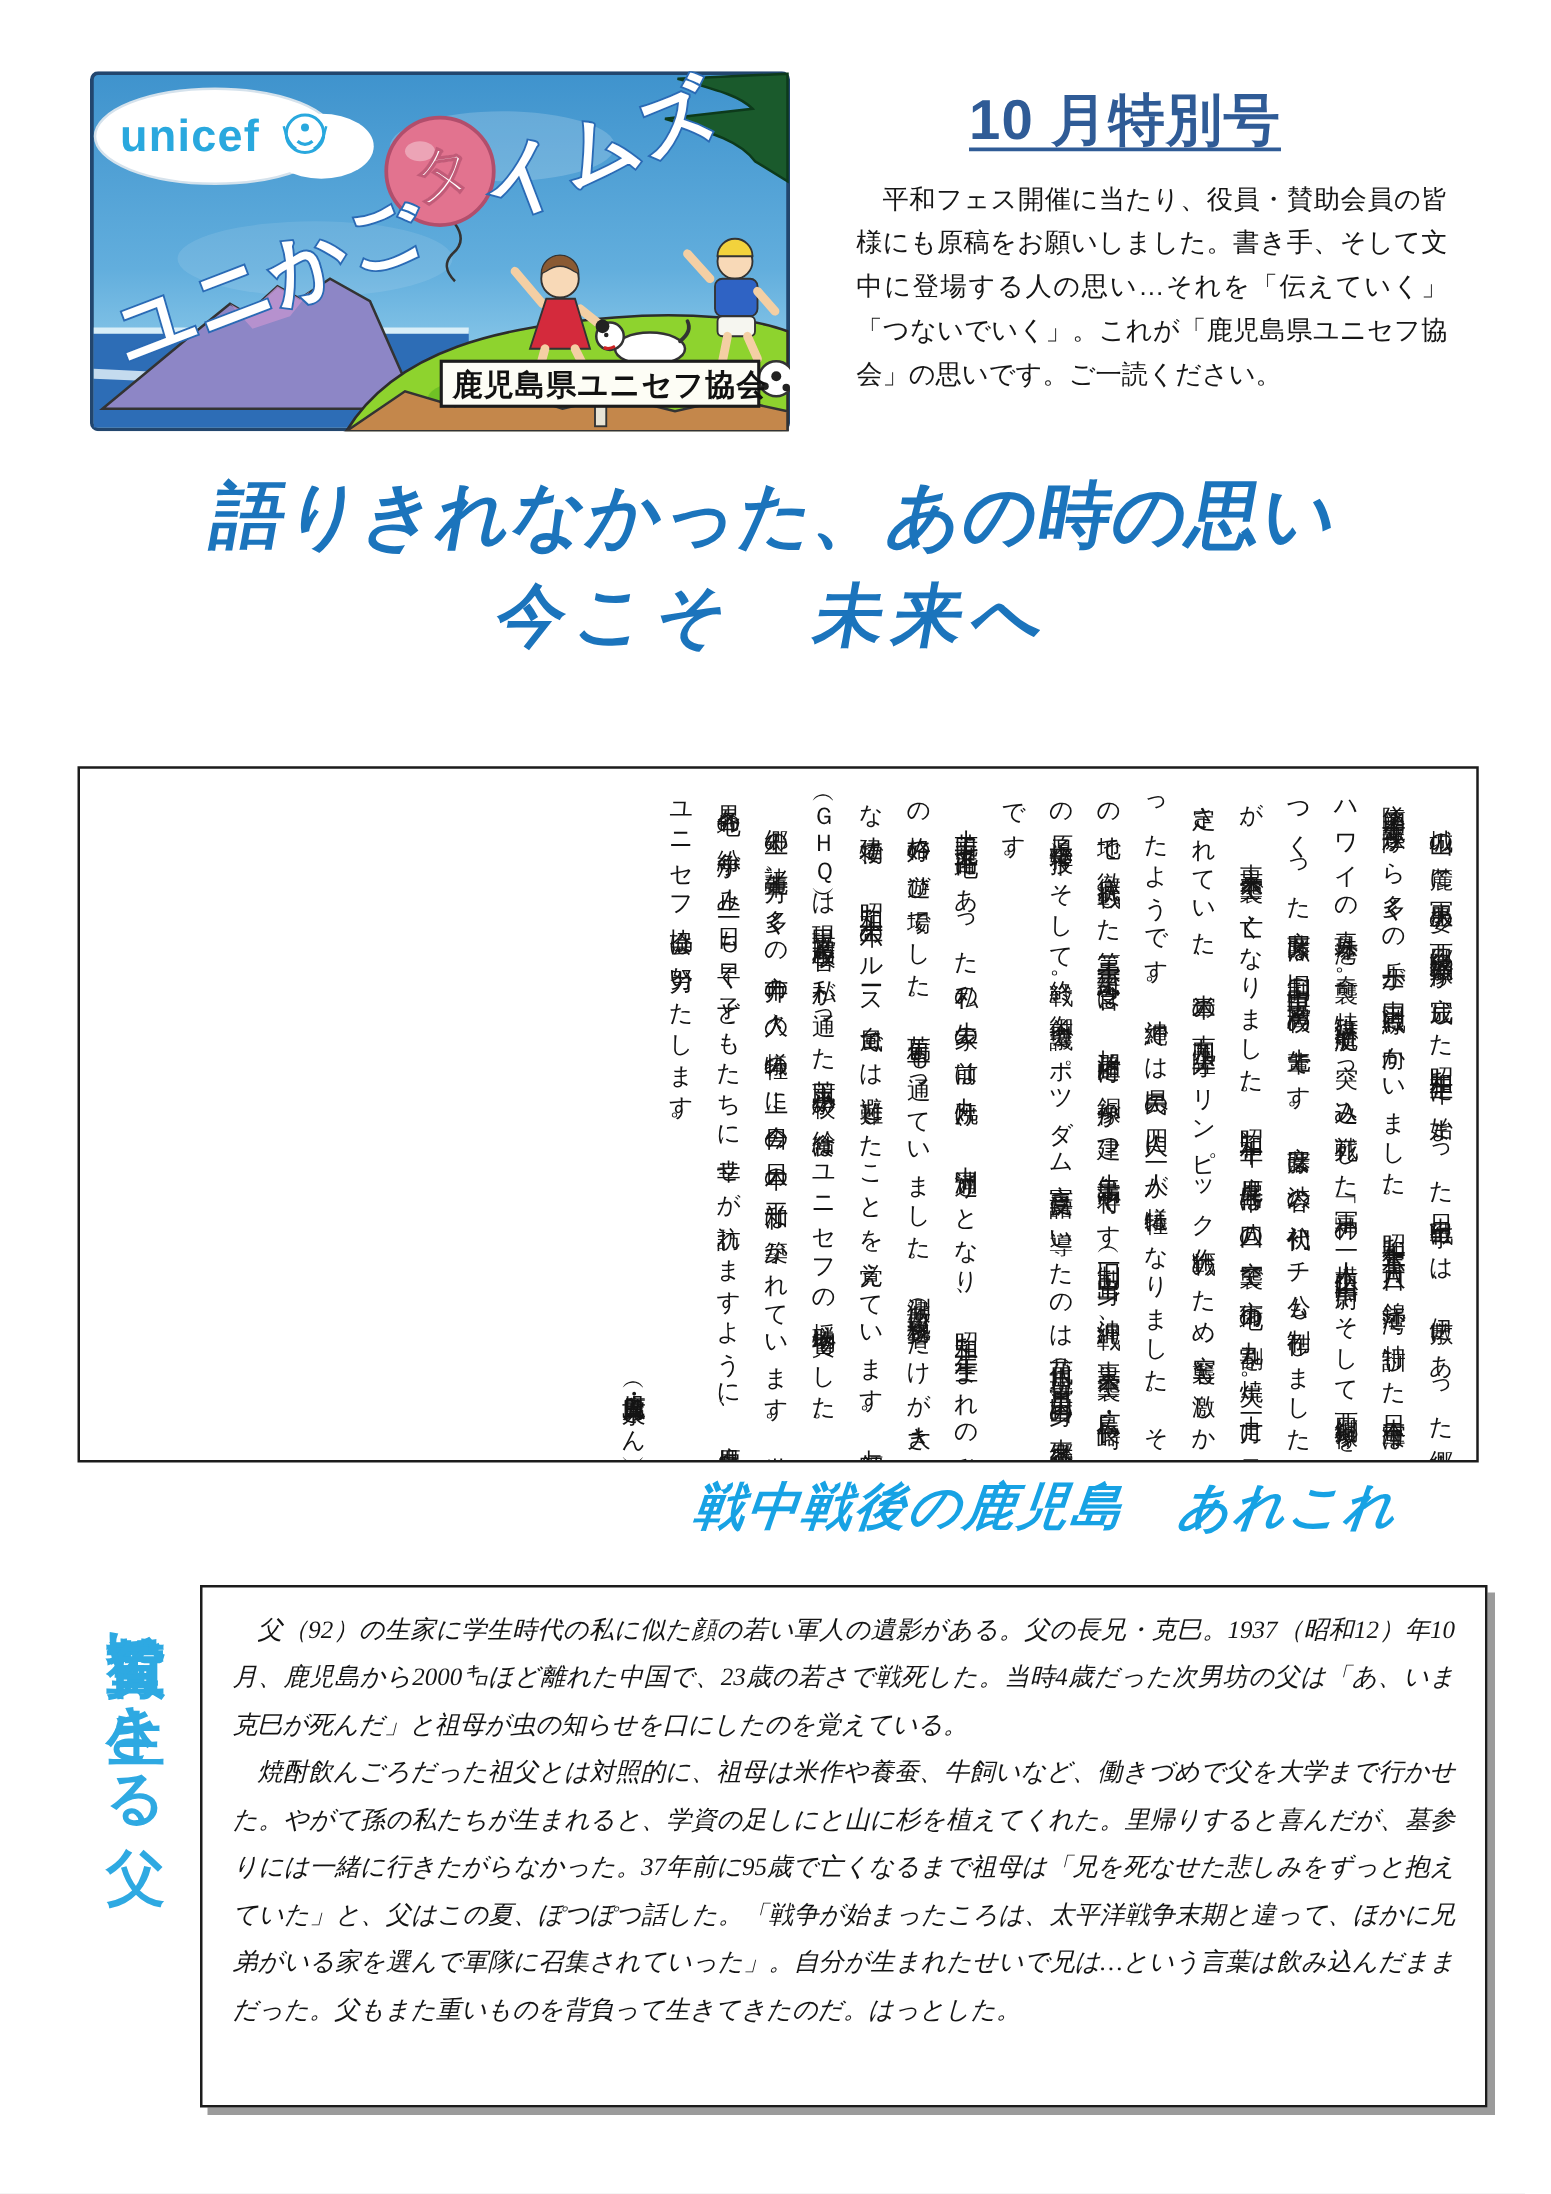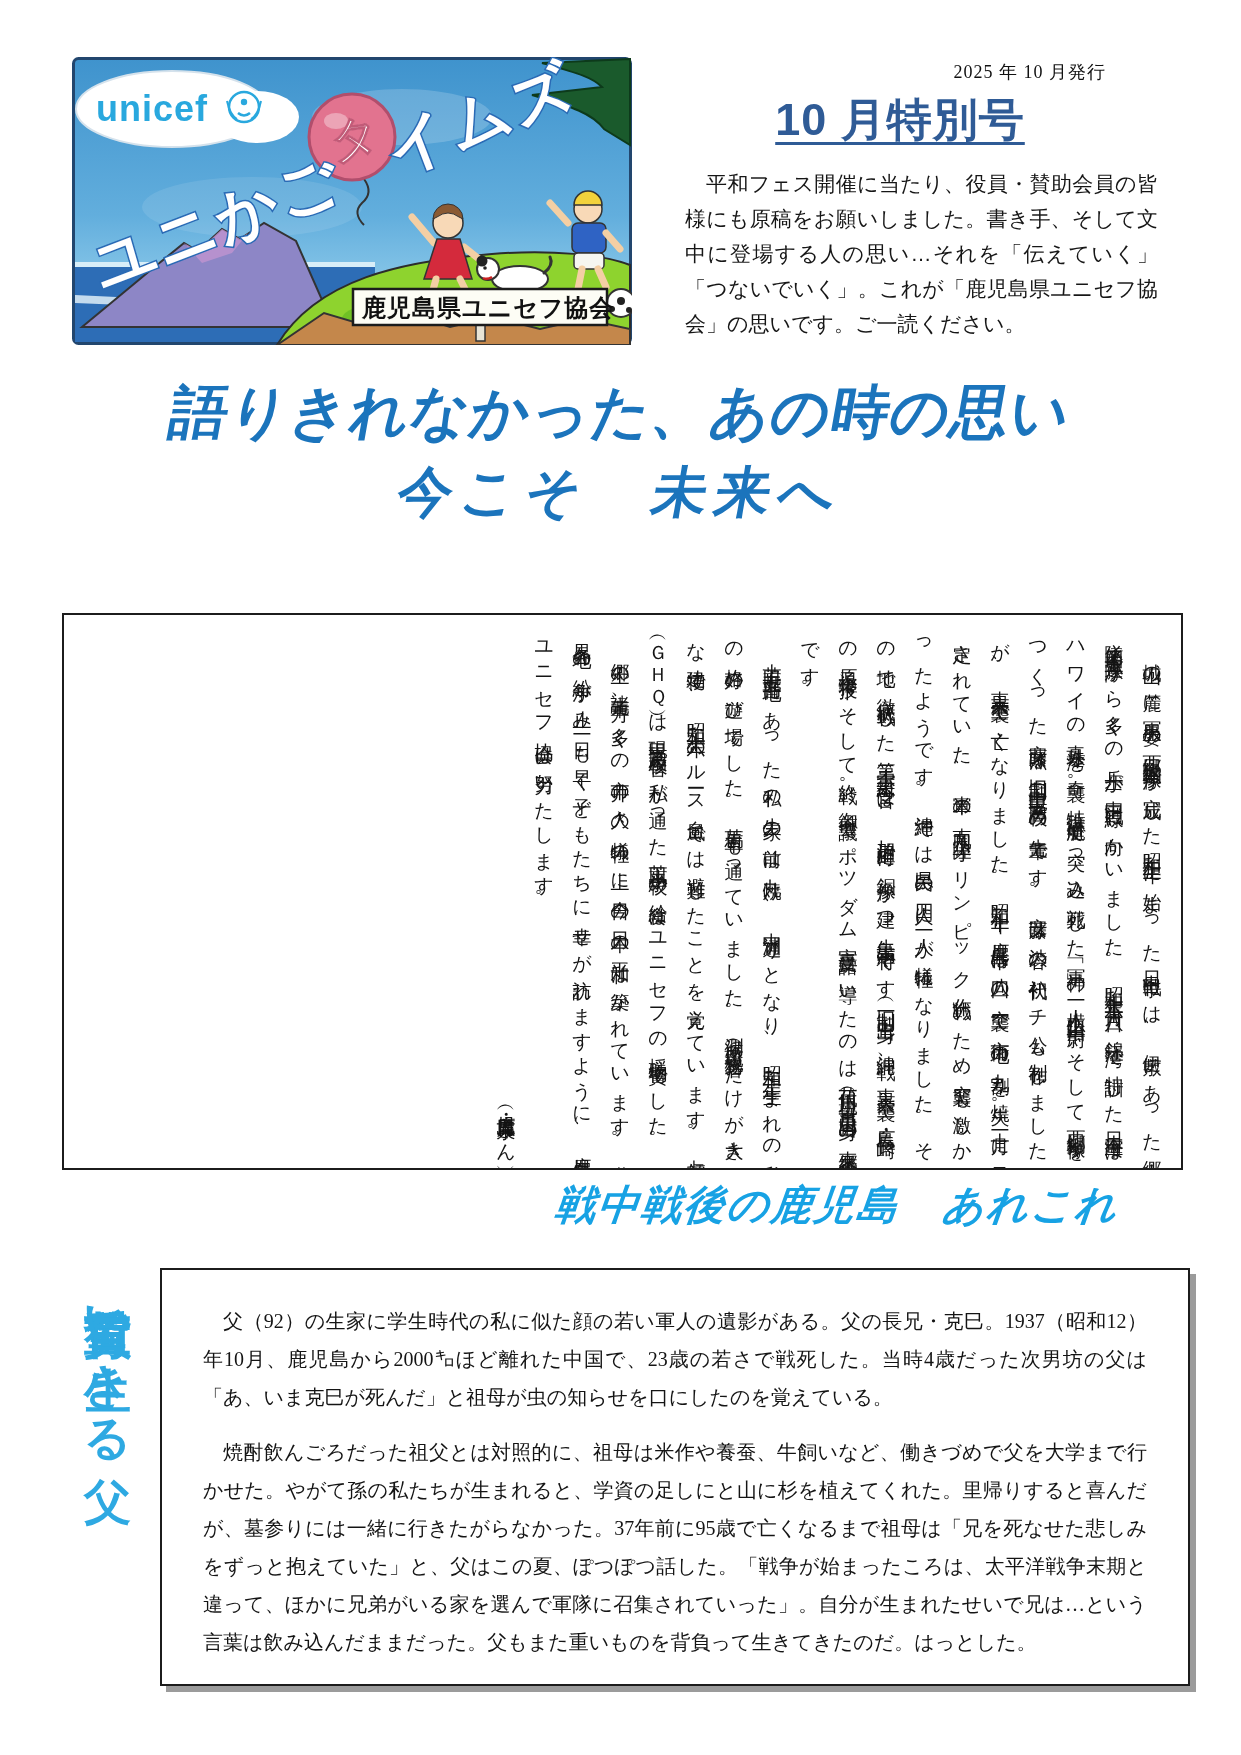--- a/index.html
+++ b/index.html
@@ -46,21 +46,21 @@
   .side-title{
     position:absolute;left:84px;top:1271px;writing-mode:vertical-rl;text-orientation:upright;
     font-size:47px;font-weight:bold;color:#2ea9e2;letter-spacing:1px;line-height:1.0;
     font-family:"Liberation Serif","DejaVu Serif",serif;
   }
   .box2{
     position:absolute;left:160px;top:1268px;width:1030px;height:418px;box-sizing:border-box;
     border:2px solid #1c1c1c;box-shadow:6px 6px 0 #9b9b9b;background:#fff;
     padding:15px 24px 10px;font-size:20px;line-height:38px;text-align:justify;color:#141414;
   }
-  .box2 p{margin:17px;text-indent:1em;}
+  .box2 p{margin:0;text-indent:1em;font-style:italic;}
   .box2 .sig2{text-indent:0;text-align:right;margin-top:-38px;}
 </style>
 </head>
 <body>
 
 <div class="page">
 
   <div class="banner">
     <svg width="560" height="288" viewBox="0 0 560 288">
       <defs>
@@ -157,21 +157,20 @@
 
       <g>
         <rect x="404" y="266" width="9" height="18" fill="#e8e4d6" stroke="#333" stroke-width="1.5"></rect>
         <rect x="281" y="232" width="254" height="36" fill="#fdfdf5" stroke="#1c1c1c" stroke-width="2.5"></rect>
         <text x="290" y="259" font-size="24" font-weight="bold" fill="#111" letter-spacing="1" font-family="Liberation Sans, DejaVu Sans, sans-serif">鹿児島県ユニセフ協会</text>
       </g>
     </svg>
   </div>
 
   <div class="head-right">
-    <div class="pub-date">2025 年 10 月発行</div>
     <div class="issue-title">10 月特別号</div>
     <div class="intro">平和フェス開催に当たり、役員・賛助会員の皆様にも原稿をお願いしました。書き手、そして文中に登場する人の思い…それを「伝えていく」「つないでいく」。これが「鹿児島県ユニセフ協会」の思いです。ご一読ください。</div>
   </div>
 
   <div class="headline">
     <div class="l1">語りきれなかった、あの時の思い</div>
     <div class="l2">今こそ　未来へ</div>
   </div>
 
   <div class="box1">

